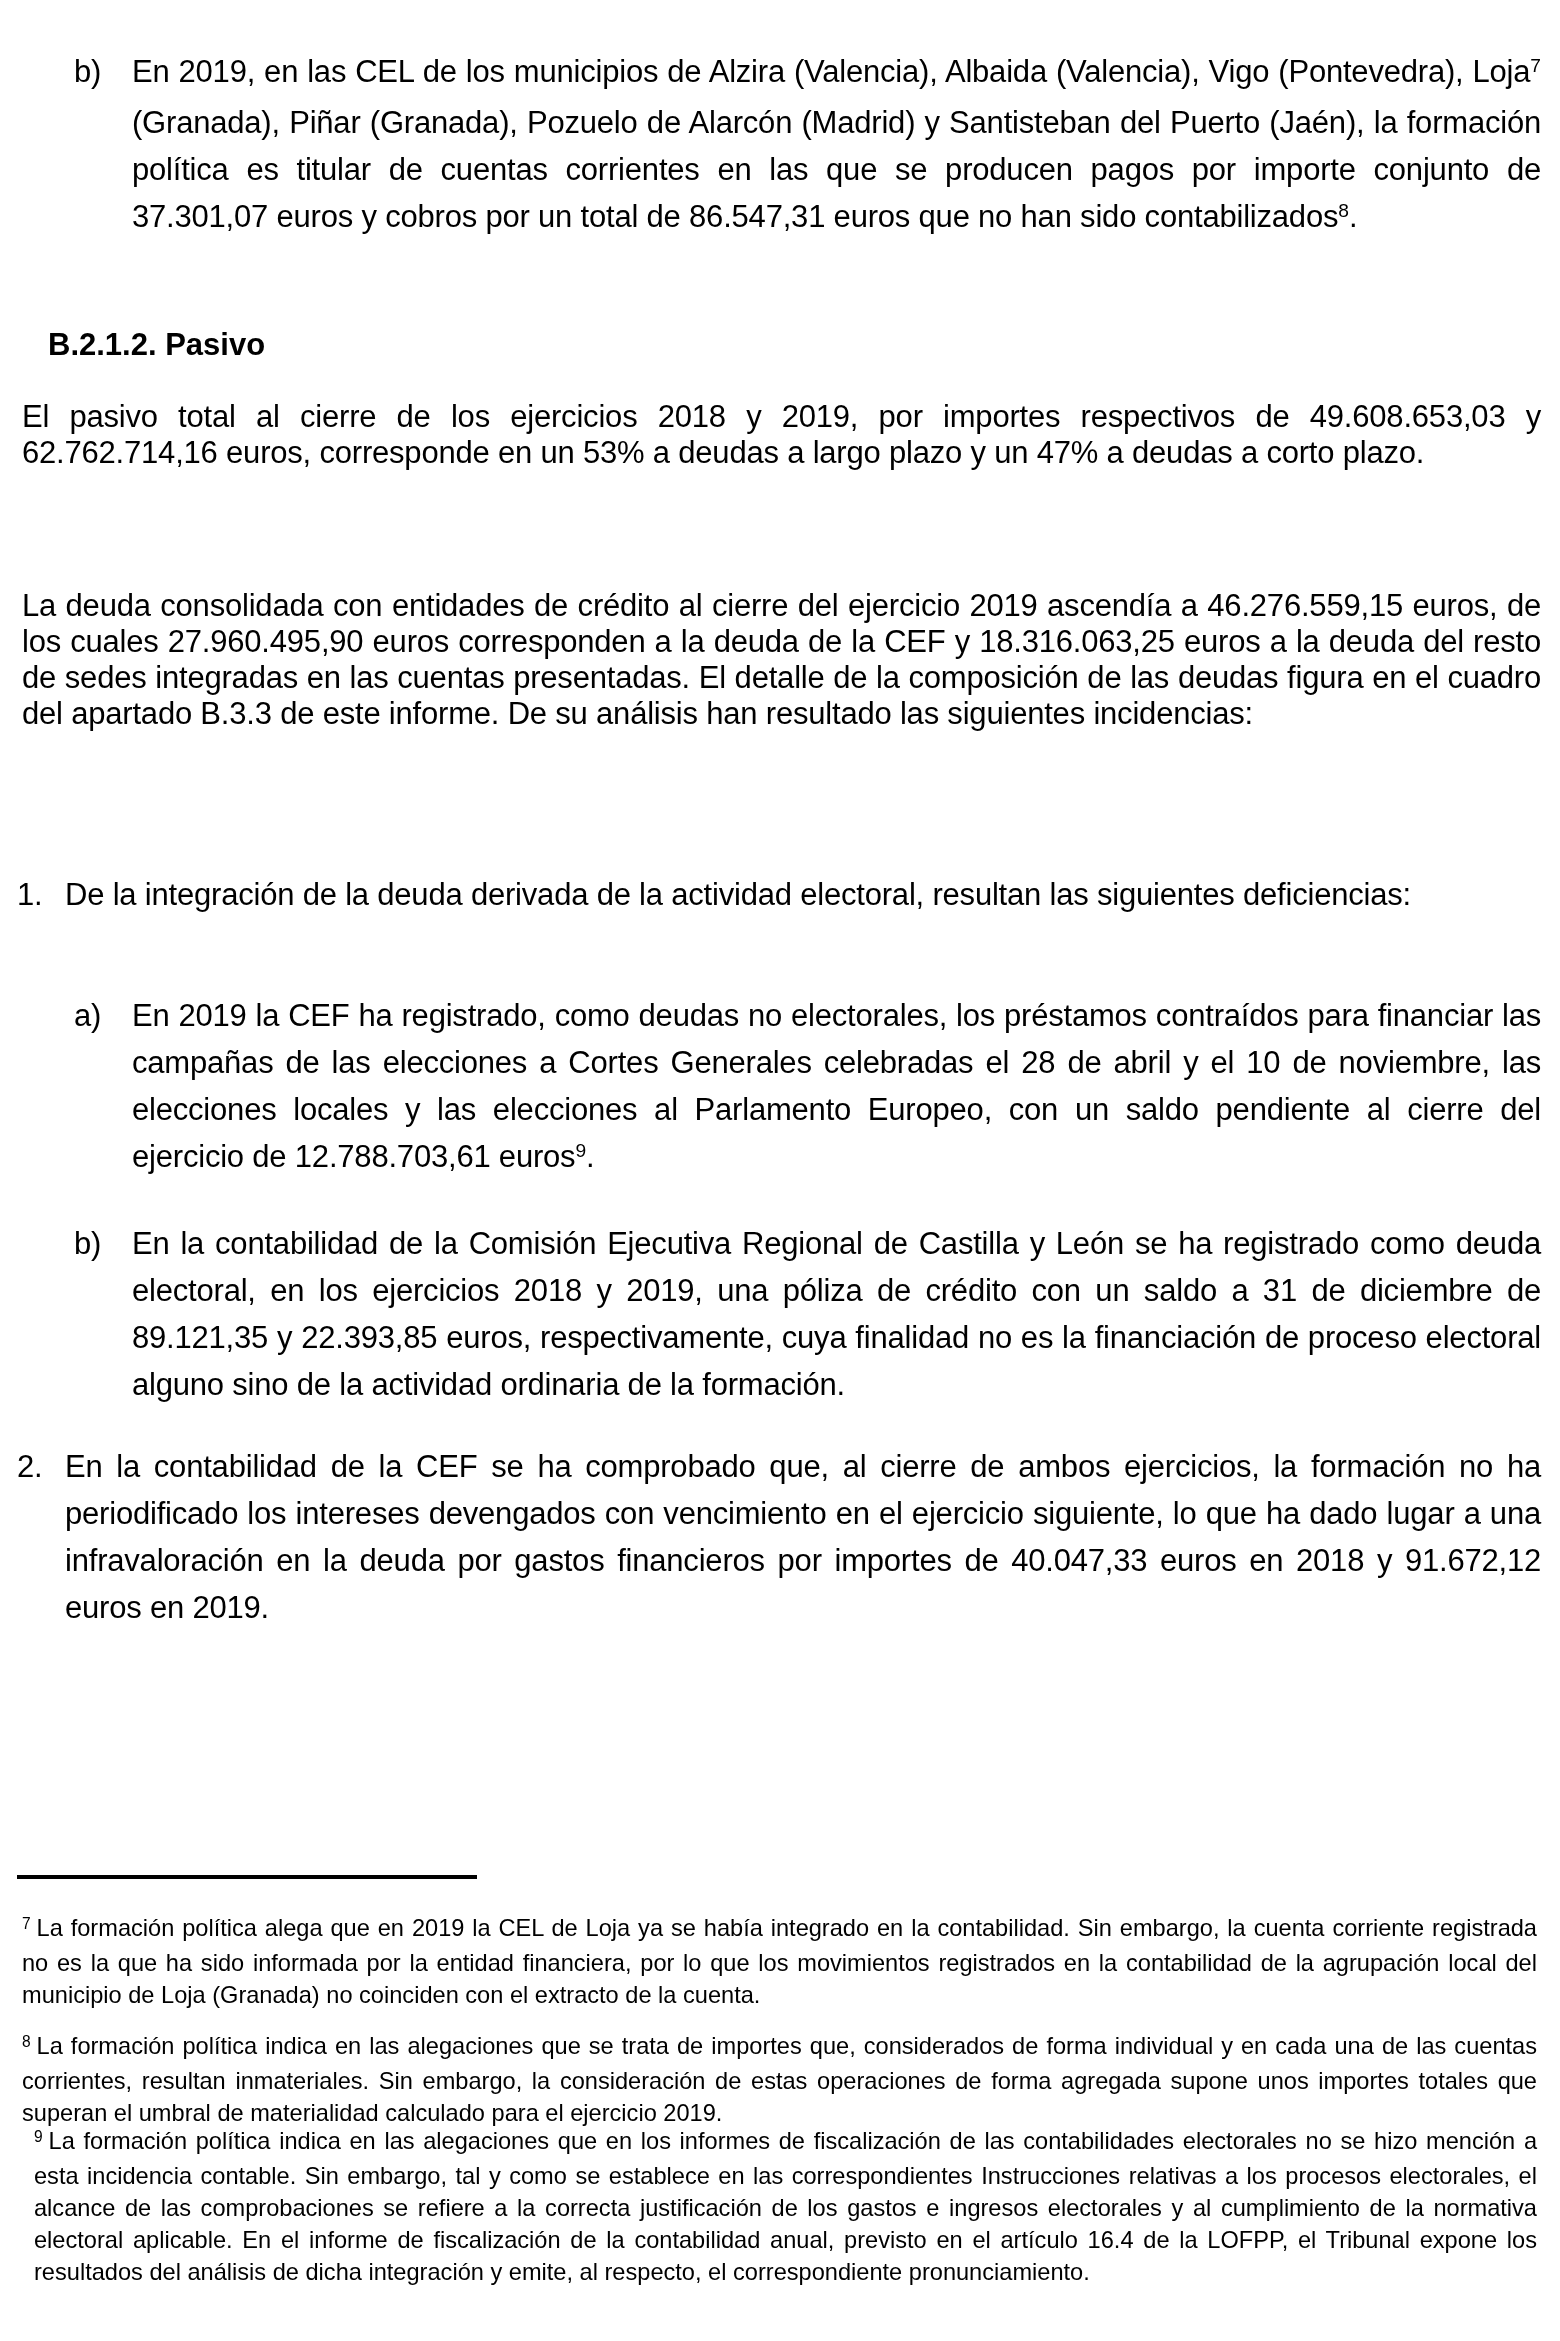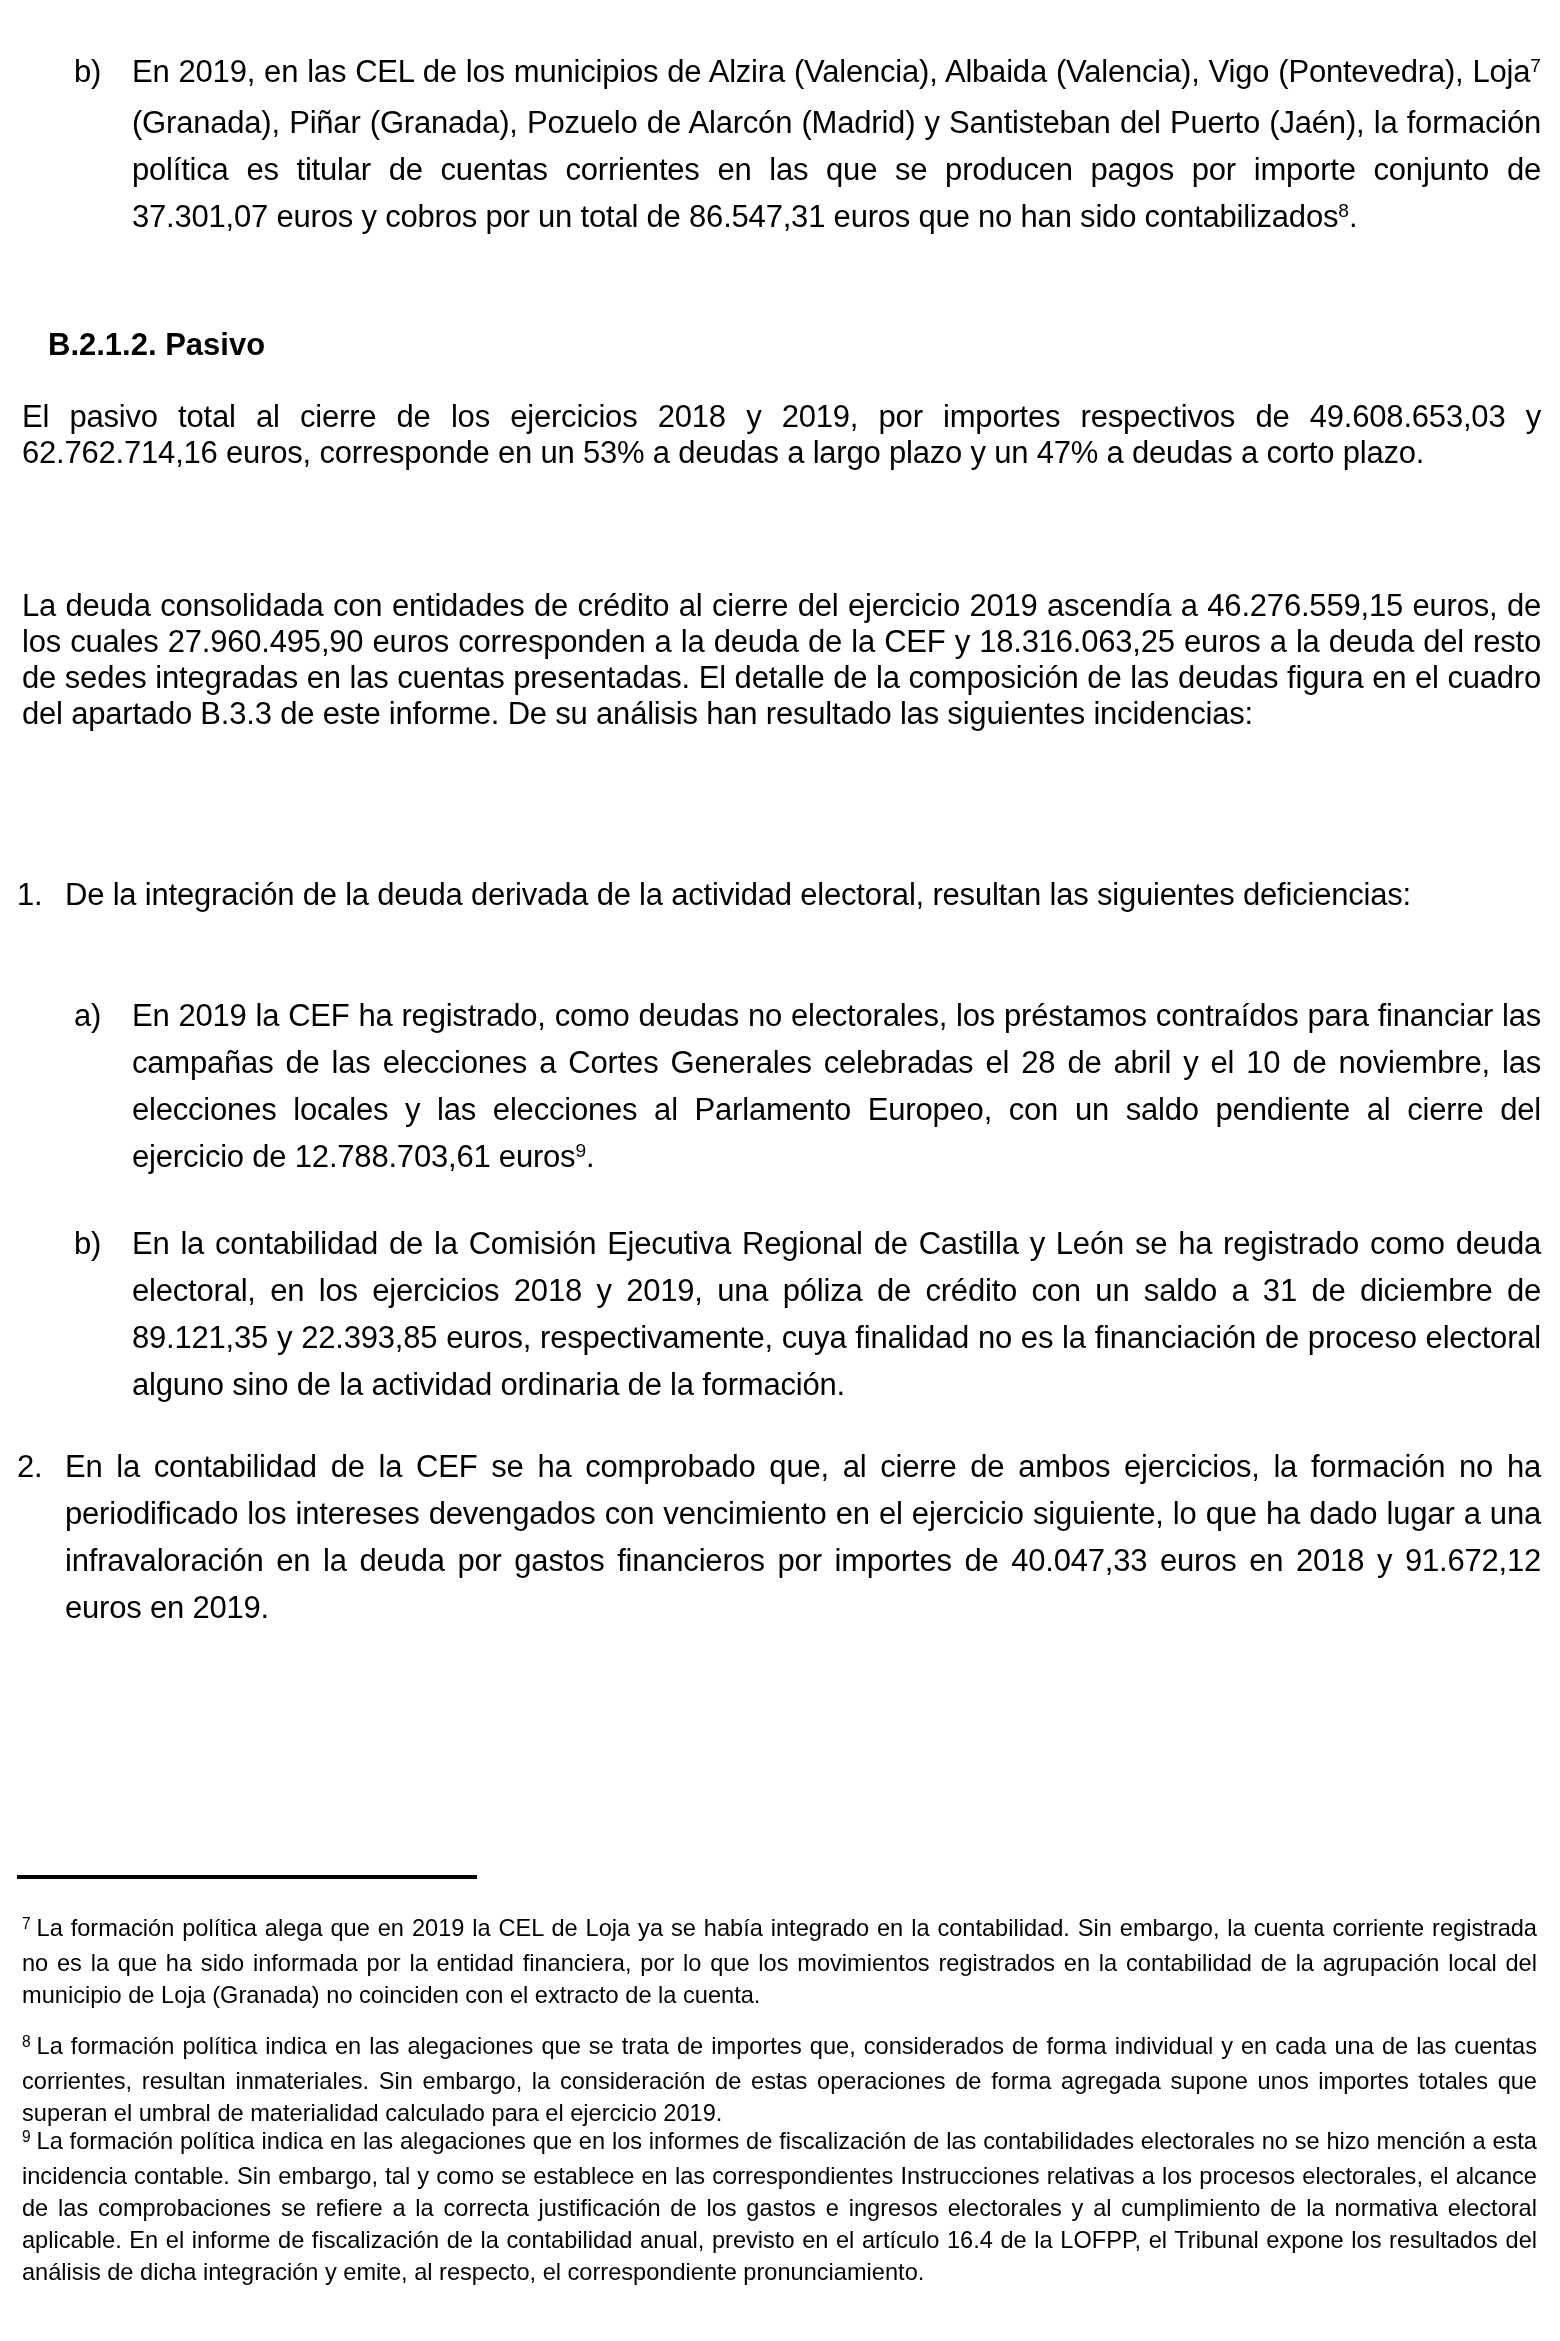--- a/index.html
+++ b/index.html
@@ -117,18 +117,18 @@
   <div class="footnote-separator"></div>
 
   <div class="footnote" style="top: 1912px;">
     <span class="fn-sup">7</span><span>La formación política alega que en 2019 la CEL de Loja ya se había integrado en la contabilidad. Sin embargo, la cuenta corriente registrada no es la que ha sido informada por la entidad financiera, por lo que los movimientos registrados en la contabilidad de la agrupación local del municipio de Loja (Granada) no coinciden con el extracto de la cuenta.</span>
   </div>
 
   <div class="footnote" style="top: 2018px; margin-top: 12px;">
     <span class="fn-sup">8</span><span>La formación política indica en las alegaciones que se trata de importes que, considerados de forma individual y en cada una de las cuentas corrientes, resultan inmateriales. Sin embargo, la consideración de estas operaciones de forma agregada supone unos importes totales que superan el umbral de materialidad calculado para el ejercicio 2019.</span>
   </div>
 
-  <div class="footnote" style="top: 2125px;">
+  <div class="footnote" style="top: 2125px; margin-left: 12px;">
     <span class="fn-sup">9</span><span>La formación política indica en las alegaciones que en los informes de fiscalización de las contabilidades electorales no se hizo mención a esta incidencia contable. Sin embargo, tal y como se establece en las correspondientes Instrucciones relativas a los procesos electorales, el alcance de las comprobaciones se refiere a la correcta justificación de los gastos e ingresos electorales y al cumplimiento de la normativa electoral aplicable. En el informe de fiscalización de la contabilidad anual, previsto en el artículo 16.4 de la LOFPP, el Tribunal expone los resultados del análisis de dicha integración y emite, al respecto, el correspondiente pronunciamiento.</span>
   </div>
 
 </div>
 
 
 </body></html>

